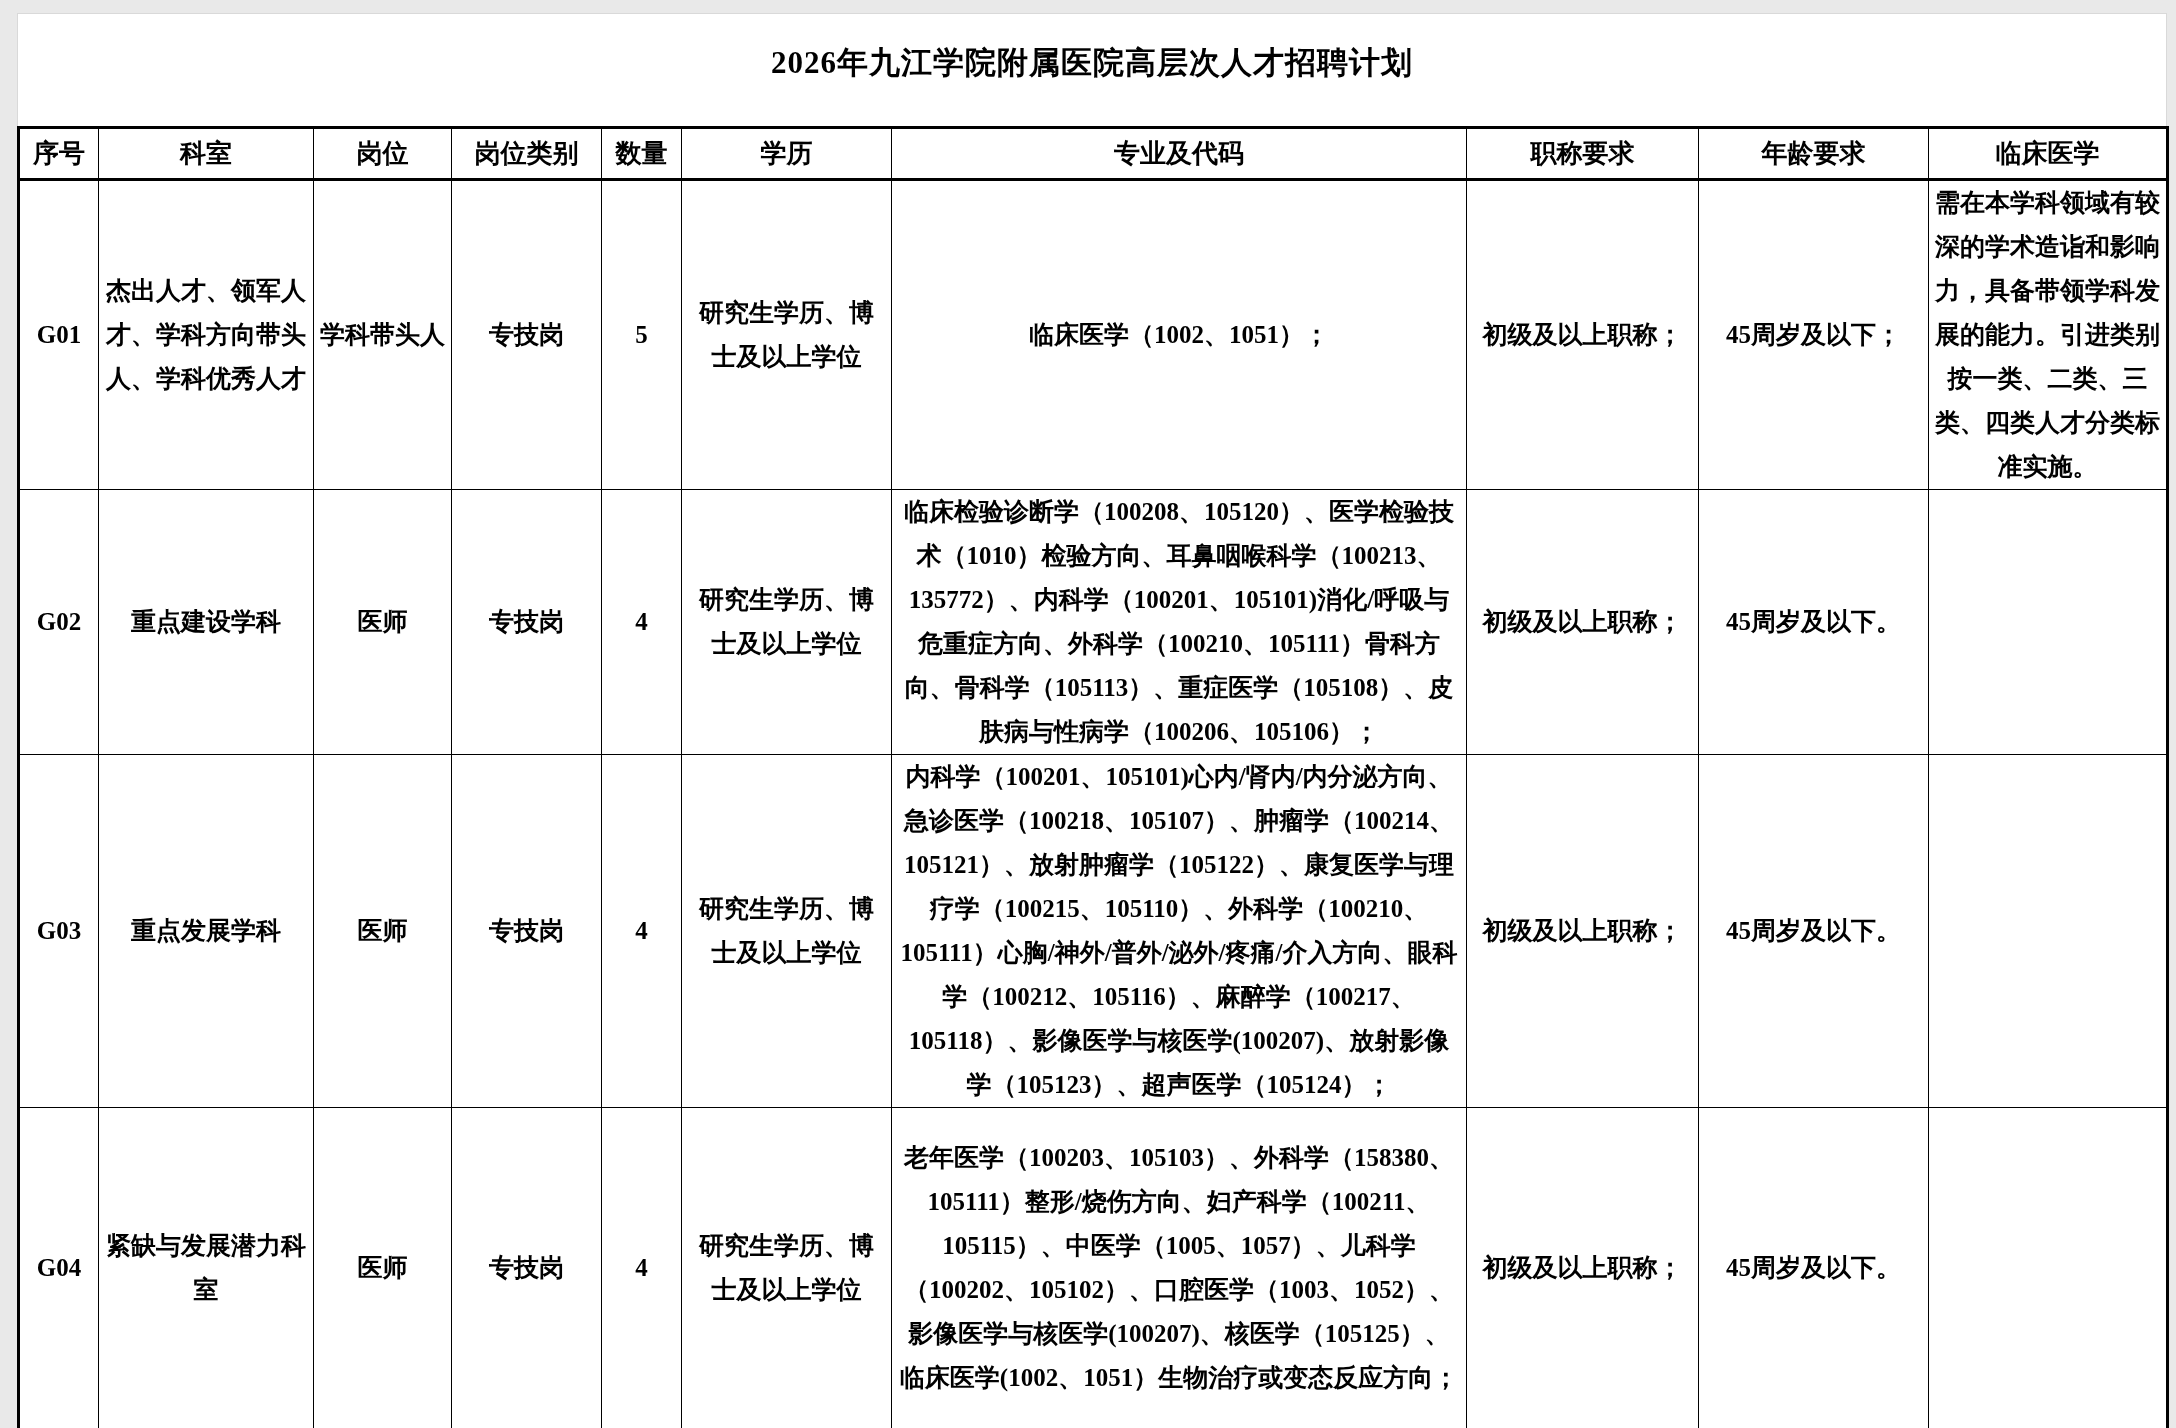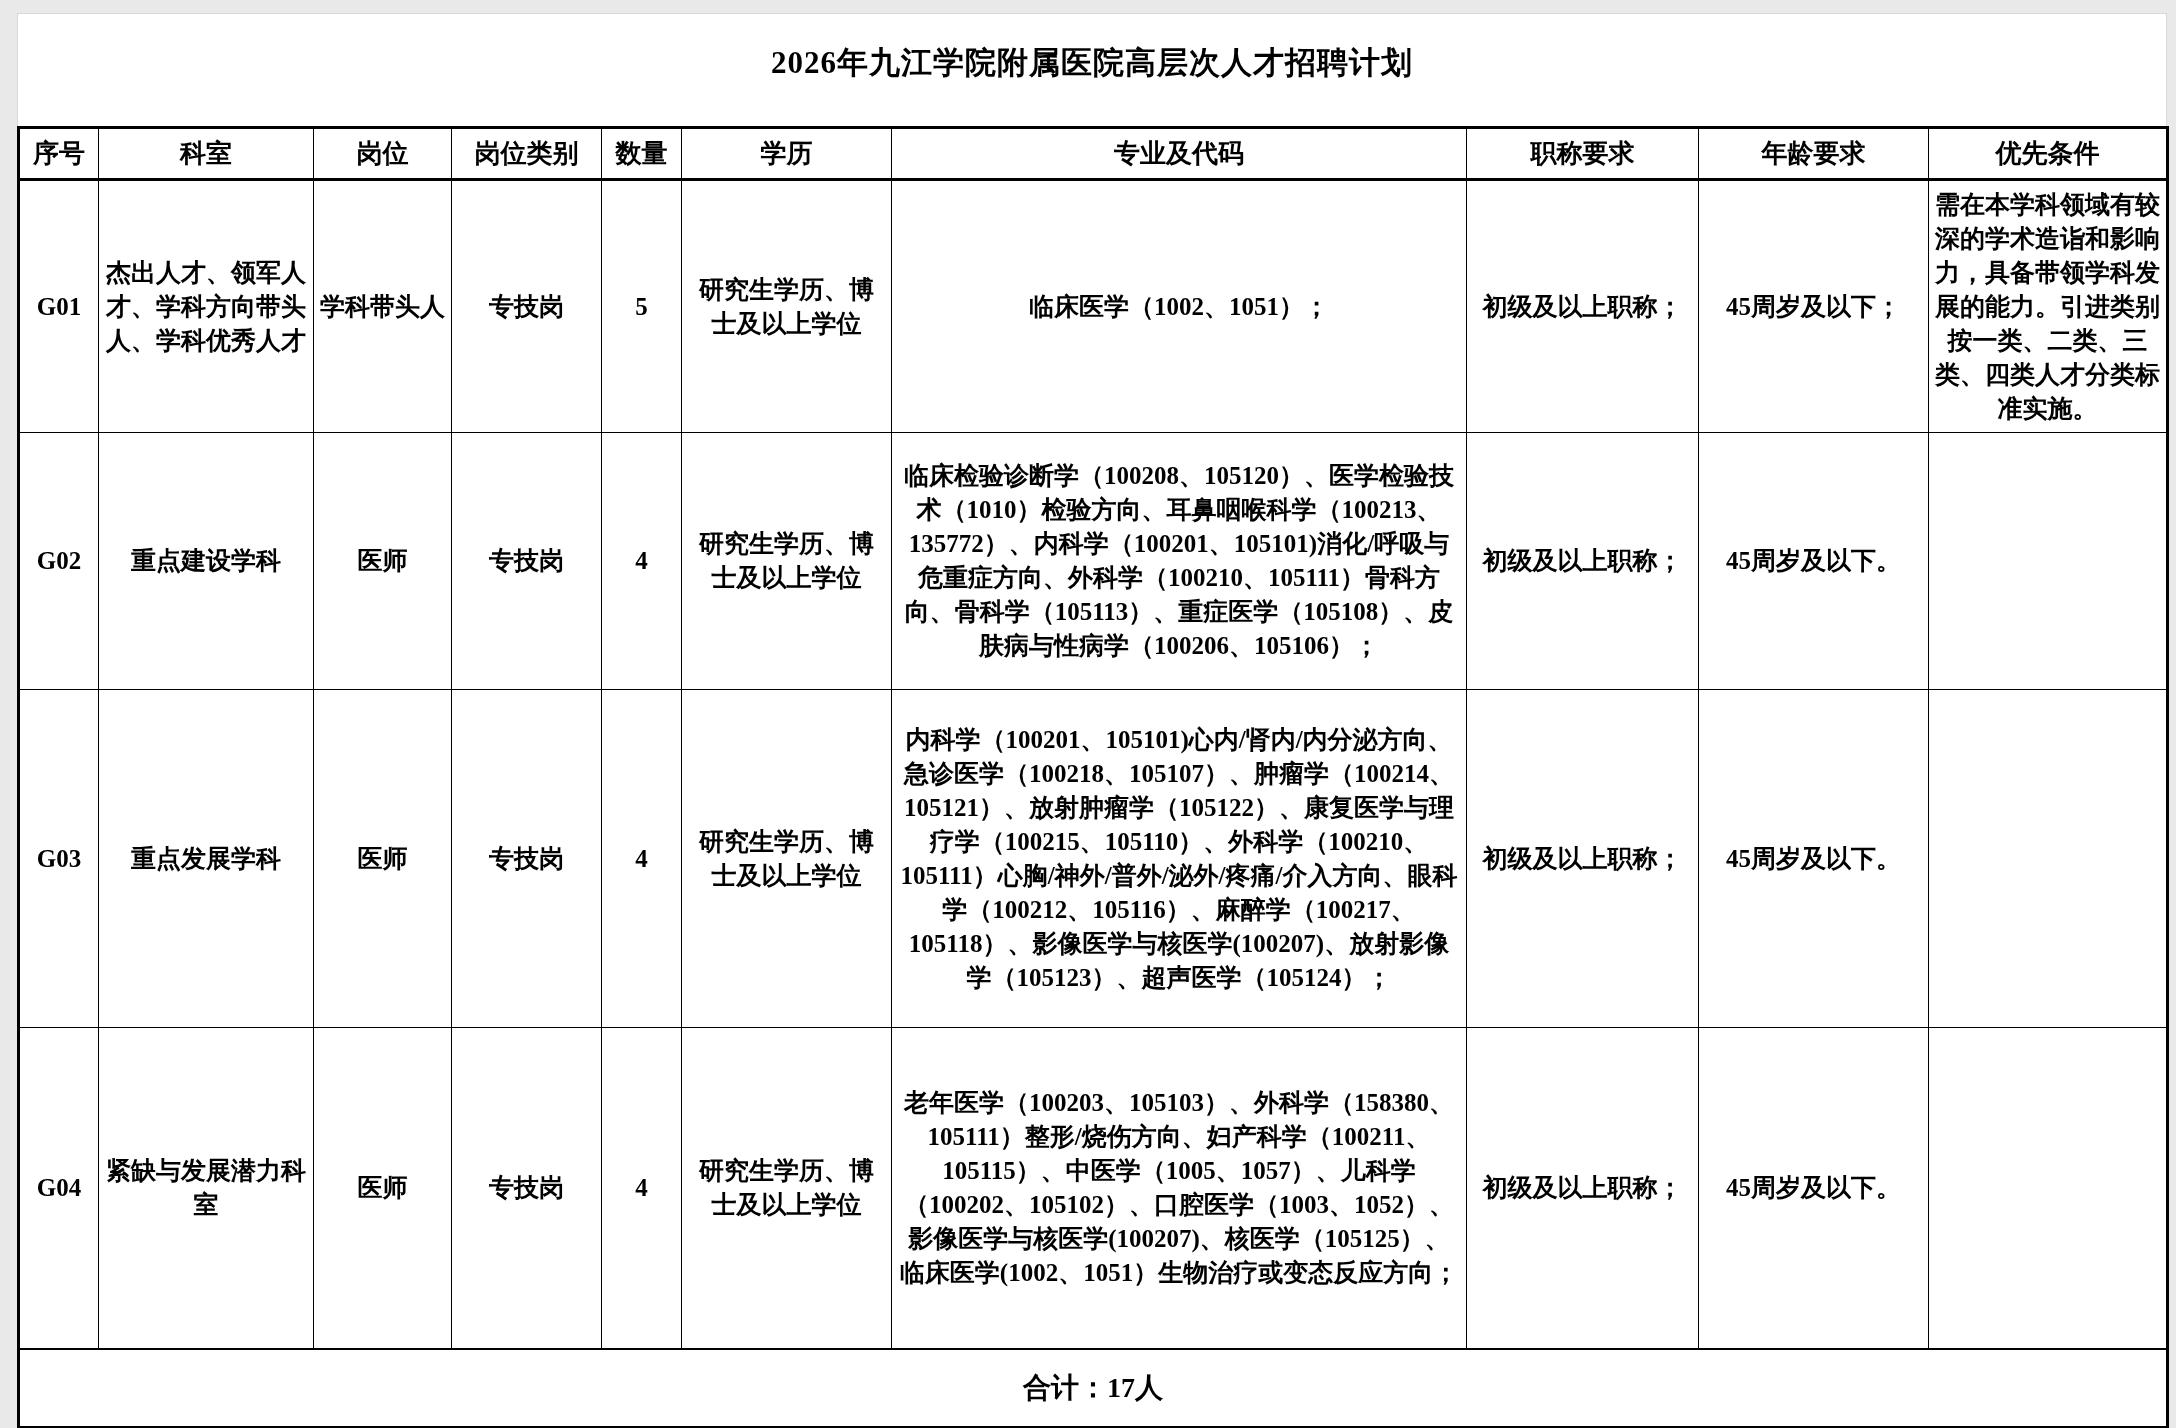--- a/index.html
+++ b/index.html
@@ -32,21 +32,21 @@
     border-collapse: collapse;
     table-layout: fixed;
     border: 3px solid #000;
     background: #fff;
   }
   .grid th, .grid td {
     border: 1px solid #000;
     text-align: center;
     vertical-align: middle;
     font-size: 25px;
-    line-height: 34px;
+    line-height: 44px;
     padding: 0 6px;
     font-weight: 700;
     overflow: hidden;
   }
   .grid thead th {
     height: 52px;
     font-size: 26px;
     line-height: 30px;
     border-bottom: 3px solid #000;
     padding: 0;
@@ -92,21 +92,21 @@
     <tr>
       <th>序号</th>
       <th>科室</th>
       <th>岗位</th>
       <th>岗位类别</th>
       <th>数量</th>
       <th>学历</th>
       <th>专业及代码</th>
       <th>职称要求</th>
       <th>年龄要求</th>
-      <th>优先条件</th>
+      <th>临床医学</th>
     </tr>
   </thead>
   <tbody>
     <tr class="row-0">
       <td>G01</td>
       <td>杰出人才、领军人才、学科方向带头人、学科优秀人才</td>
       <td>学科带头人</td>
       <td>专技岗</td>
       <td>5</td>
       <td>研究生学历、博士及以上学位</td>

